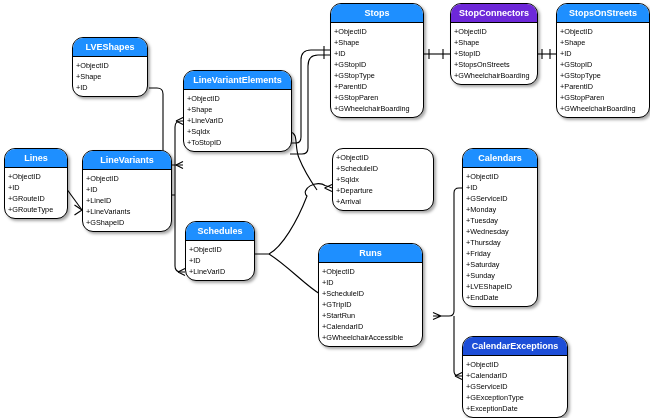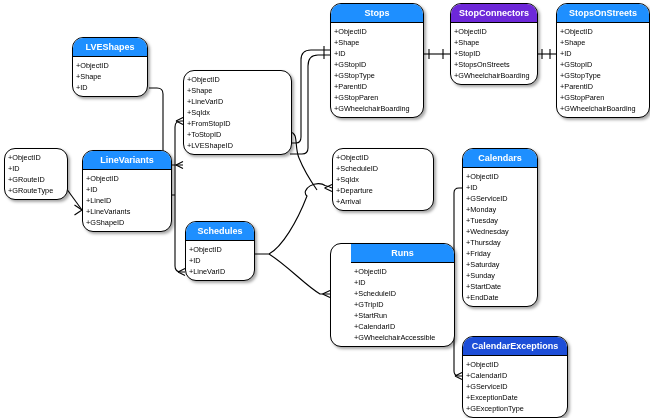--- a/index.html
+++ b/index.html
@@ -65,46 +65,46 @@
   <div id="tables">
       <div class="table" style="left: 72px; top: 37px; width: 74px;">
         <div class="thead" style="background: rgb(30, 143, 255);">LVEShapes</div>
         <div class="tbody">
           <div class="frow">+ObjectID</div>
           <div class="frow">+Shape</div>
           <div class="frow">+ID</div>
         </div>
       </div>
       <div class="table" style="left: 4px; top: 148px; width: 62px;">
+        <div class="thead" style="background: rgb(30, 143, 255);">Lines</div>
         <div class="tbody">
           <div class="frow">+ObjectID</div>
           <div class="frow">+ID</div>
           <div class="frow">+GRouteID</div>
           <div class="frow">+GRouteType</div>
         </div>
       </div>
       <div class="table" style="left: 82px; top: 150px; width: 88px;">
         <div class="thead" style="background: rgb(30, 143, 255);">LineVariants</div>
         <div class="tbody">
           <div class="frow">+ObjectID</div>
           <div class="frow">+ID</div>
           <div class="frow">+LineID</div>
           <div class="frow">+LineVariants</div>
           <div class="frow">+GShapeID</div>
         </div>
       </div>
       <div class="table" style="left: 183px; top: 70px; width: 107px;">
+        <div class="thead" style="background: rgb(30, 143, 255);">LineVariantElements</div>
         <div class="tbody">
           <div class="frow">+ObjectID</div>
           <div class="frow">+Shape</div>
           <div class="frow">+LineVarID</div>
           <div class="frow">+SqIdx</div>
-          <div class="frow">+FromStopID</div>
           <div class="frow">+ToStopID</div>
-          <div class="frow">+LVEShapeID</div>
         </div>
       </div>
       <div class="table" style="left: 185px; top: 221px; width: 68px;">
         <div class="thead" style="background: rgb(30, 143, 255);">Schedules</div>
         <div class="tbody">
           <div class="frow">+ObjectID</div>
           <div class="frow">+ID</div>
           <div class="frow">+LineVarID</div>
         </div>
       </div>
@@ -146,21 +146,21 @@
       </div>
       <div class="table" style="left: 332px; top: 148px; width: 100px;">
         <div class="tbody">
           <div class="frow">+ObjectID</div>
           <div class="frow">+ScheduleID</div>
           <div class="frow">+SqIdx</div>
           <div class="frow">+Departure</div>
           <div class="frow">+Arrival</div>
         </div>
       </div>
-      <div class="table" style="left: 330px; top: 243px; width: 103px; padding-left: 20px;">
+      <div class="table" style="left: 318px; top: 243px; width: 103px;">
         <div class="thead" style="background: rgb(30, 143, 255);">Runs</div>
         <div class="tbody">
           <div class="frow">+ObjectID</div>
           <div class="frow">+ID</div>
           <div class="frow">+ScheduleID</div>
           <div class="frow">+GTripID</div>
           <div class="frow">+StartRun</div>
           <div class="frow">+CalendarID</div>
           <div class="frow">+GWheelchairAccessible</div>
         </div>
@@ -171,28 +171,28 @@
           <div class="frow">+ObjectID</div>
           <div class="frow">+ID</div>
           <div class="frow">+GServiceID</div>
           <div class="frow">+Monday</div>
           <div class="frow">+Tuesday</div>
           <div class="frow">+Wednesday</div>
           <div class="frow">+Thursday</div>
           <div class="frow">+Friday</div>
           <div class="frow">+Saturday</div>
           <div class="frow">+Sunday</div>
-          <div class="frow">+StartDate</div>
+          <div class="frow">+LVEShapeID</div>
           <div class="frow">+EndDate</div>
         </div>
       </div>
       <div class="table" style="left: 462px; top: 336px; width: 104px;">
         <div class="thead" style="background: #1d4ed8;">CalendarExceptions</div>
         <div class="tbody">
           <div class="frow">+ObjectID</div>
           <div class="frow">+CalendarID</div>
           <div class="frow">+GServiceID</div>
+          <div class="frow">+GExceptionType</div>
           <div class="frow">+ExceptionDate</div>
-          <div class="frow">+GExceptionType</div>
         </div>
       </div>
     </div>
 </div>
 
 </body></html>

